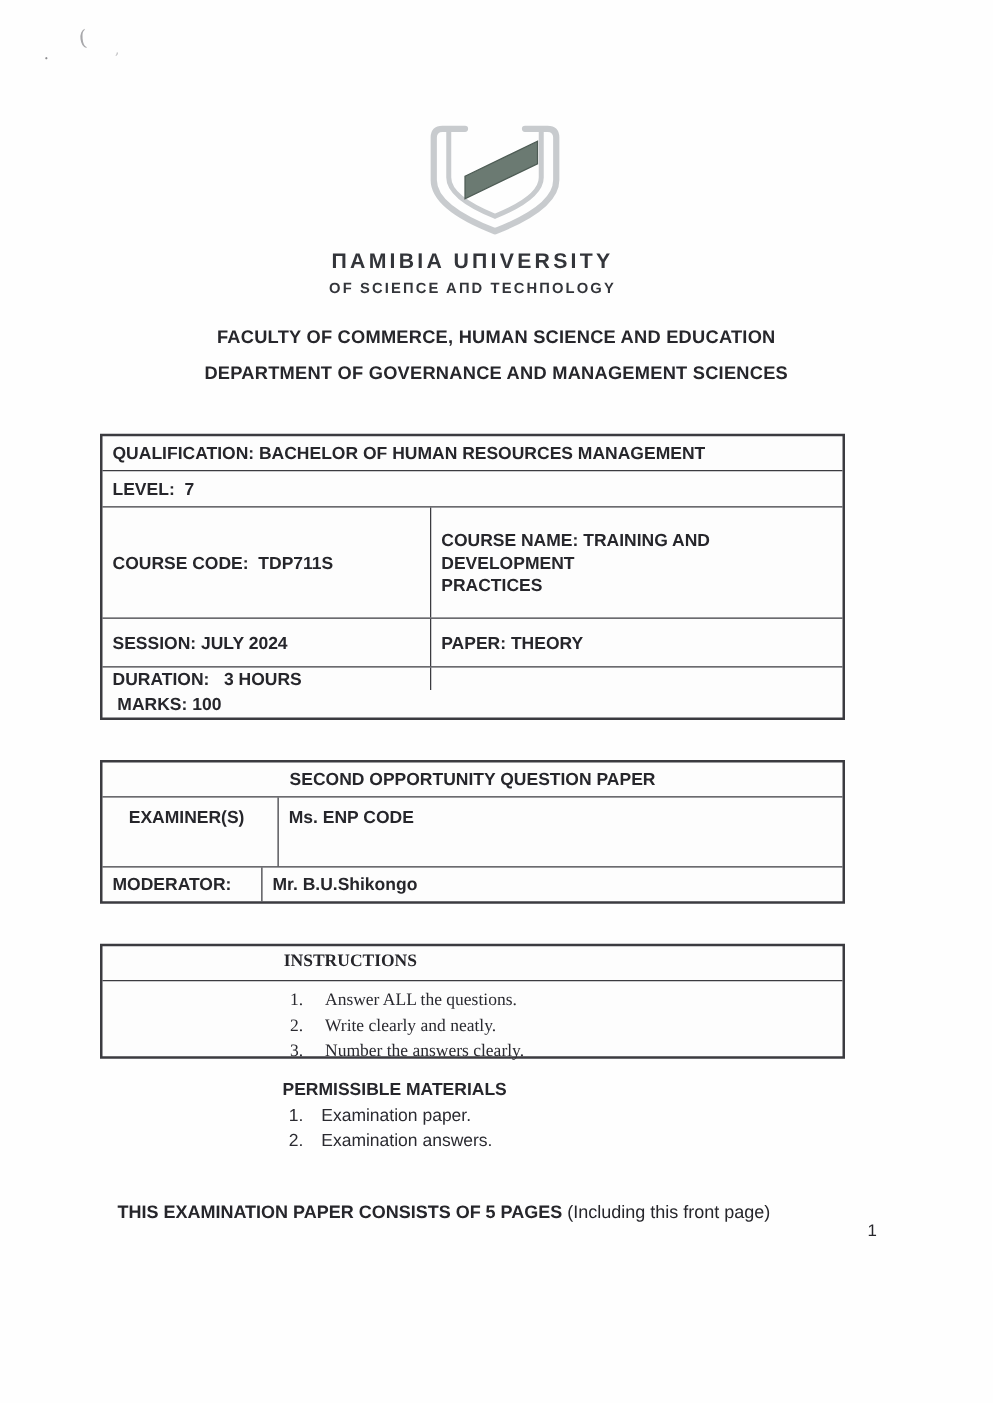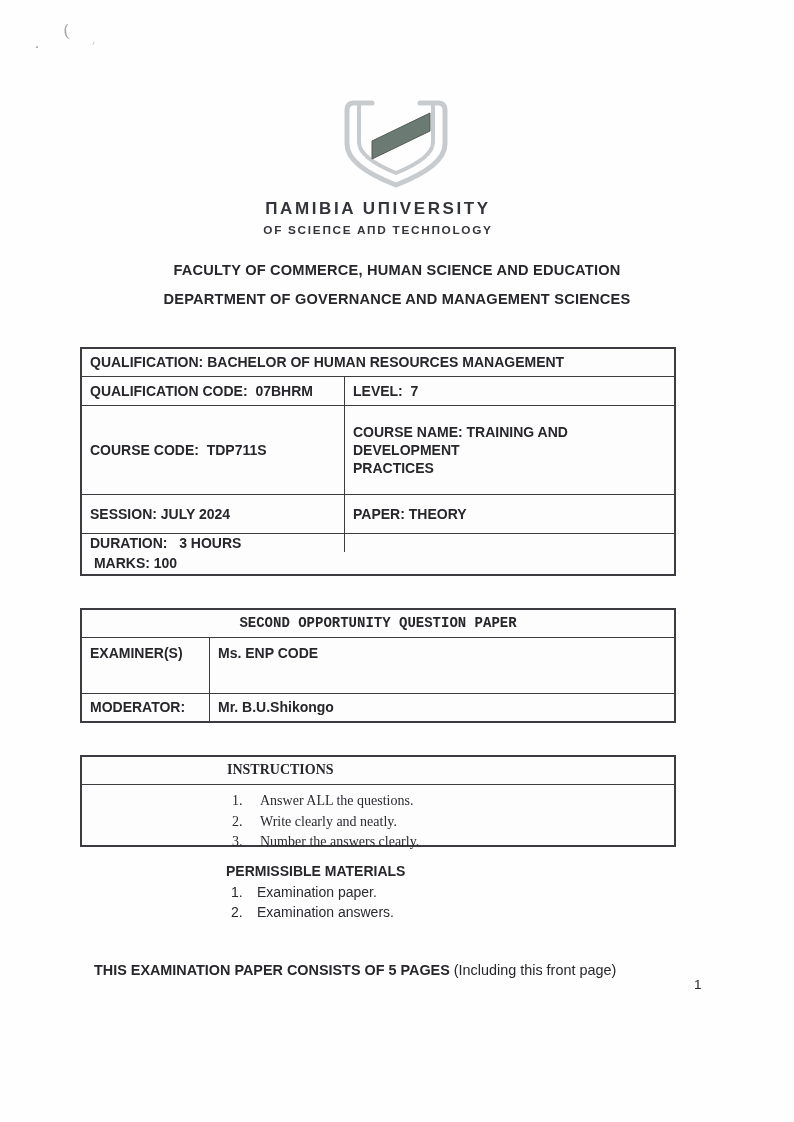--- a/index.html
+++ b/index.html
@@ -52,22 +52,22 @@
   .t1 { top:347px; }
   .t1 .r1 { height:27px; }
   .t1 .r2 { height:29px; }
   .t1 .r3 { height:89px; }
   .t1 .r4 { height:39px; }
   .t1 .r5 { height:41px;flex-direction:column; }
   .t1 .c1 { width:263px; }
   .t1 .c2 { flex:1; }
 
   .t2 { top:608px; }
-  .t2 .rh { height:27px;font-family:Liberation Mono, monospace; }
-  .t2 .re { height:56px; }
+  .t2 .rh { height:27px; }
+  .t2 .re { height:56px;padding-left:13px; }
   .t2 .rm { height:28px; }
   .t2 .c1 { width:128px; }
   .t2 .c2 { flex:1; }
   .t2 .title-cell { justify-content:center; }
   .t2 .re .cell { align-items:flex-start; padding-top:6px; }
 
   .t3 { top:755px;font-family:Liberation Serif, serif; }
   .t3 .rh { height:27px; }
   .t3 .rb { height:61px; display:block; padding-top:6px; }
   .t3 .ins-title { padding-left:145px; }
@@ -110,21 +110,20 @@
   </div>
 
   <div class="center-line faculty">FACULTY OF COMMERCE, HUMAN SCIENCE AND EDUCATION</div>
   <div class="center-line dept">DEPARTMENT OF GOVERNANCE AND MANAGEMENT SCIENCES</div>
 
   <div class="tbl t1">
     <div class="row r1">
       <div class="cell full">QUALIFICATION: BACHELOR OF HUMAN RESOURCES MANAGEMENT</div>
     </div>
     <div class="row r2">
-      <div class="cell c1 cdiv">QUALIFICATION CODE:  07BHRM</div>
       <div class="cell c2">LEVEL:  7</div>
     </div>
     <div class="row r3">
       <div class="cell c1 cdiv">COURSE CODE:  TDP711S</div>
       <div class="cell c2">COURSE NAME: TRAINING AND DEVELOPMENT
 PRACTICES</div>
     </div>
     <div class="row r4">
       <div class="cell c1 cdiv">SESSION: JULY 2024</div>
       <div class="cell c2">PAPER: THEORY</div>

